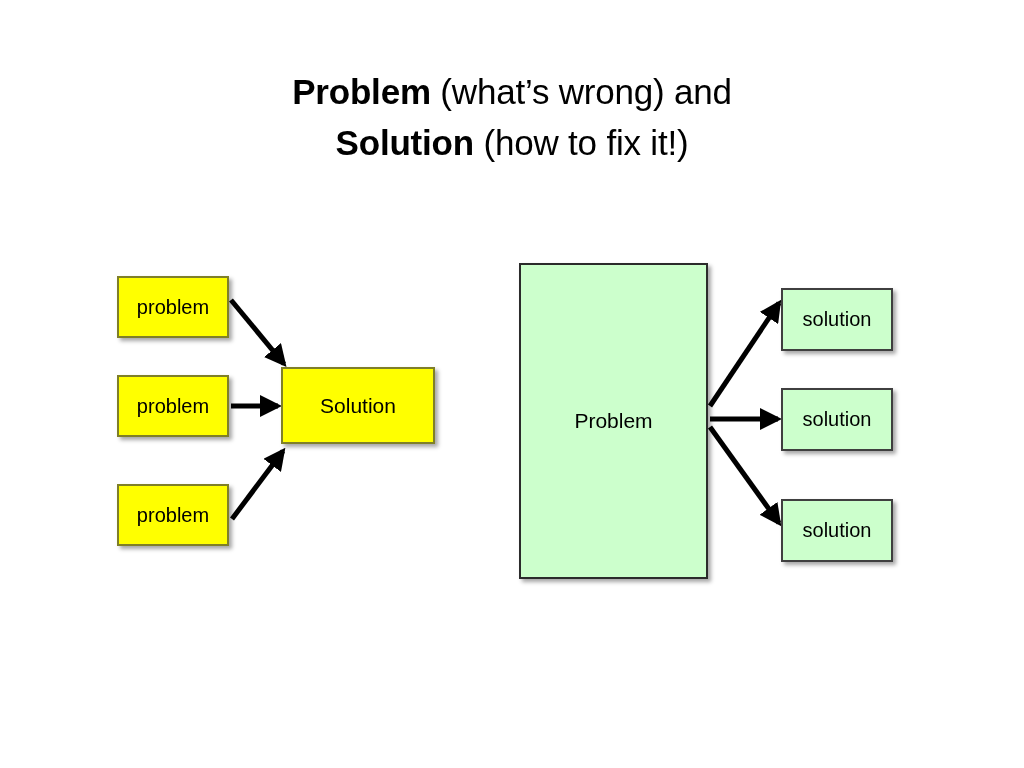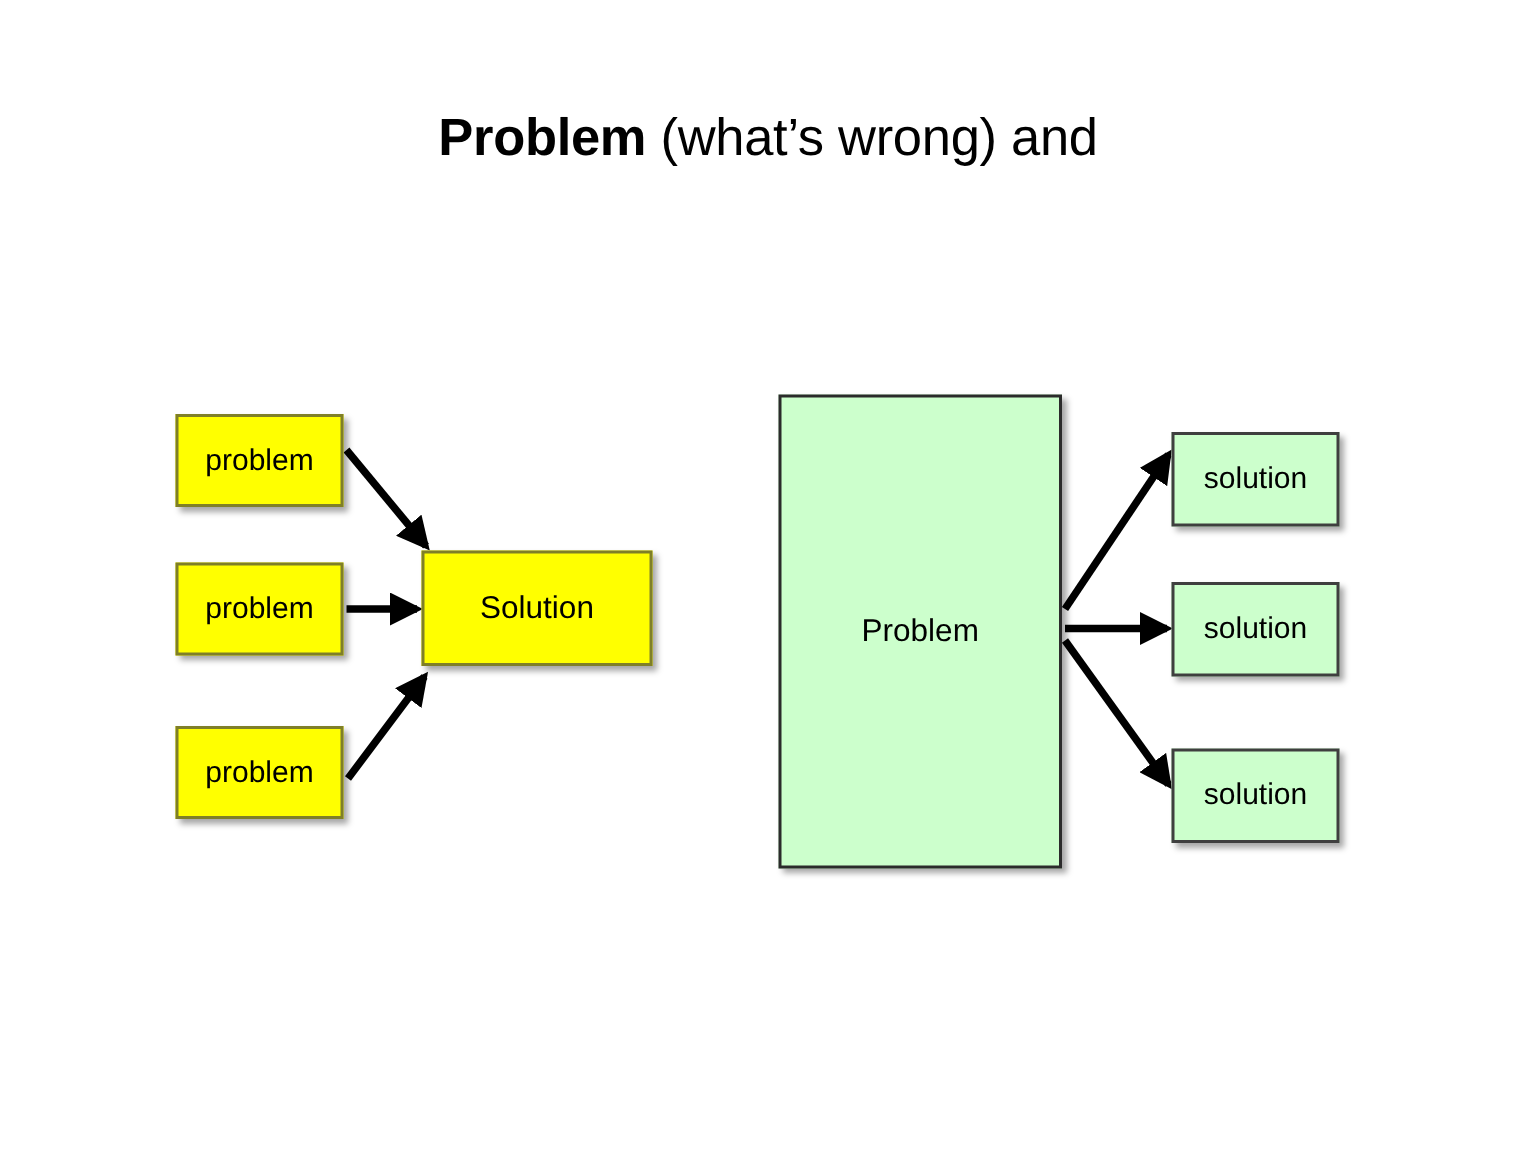--- a/index.html
+++ b/index.html
@@ -92,20 +92,21 @@
   }
   .arrow-head { fill: #000000; }
 </style>
 </head>
 <body>
 
 <div id="slide">
 
   <div id="title">
     <span class="line"><span class="strong">Problem</span><span> (what’s wrong) and</span></span>
+    <span class="line"><span class="strong">Solution</span><span> (how to fix it!)</span></span>
   </div>
 
   <svg id="arrows" viewBox="0 0 1024 768" xmlns="http://www.w3.org/2000/svg">
     <defs>
       <marker id="ah" viewBox="0 0 10 10" refX="8.2" refY="5" markerWidth="4.4" markerHeight="4.4" orient="auto-start-reverse">
         <path d="M 0 0 L 10 5 L 0 10 z" class="arrow-head"></path>
       </marker>
     </defs>
 
     <line class="arrow-line" x1="231" y1="300" x2="284" y2="364" marker-end="url(#ah)"></line>

